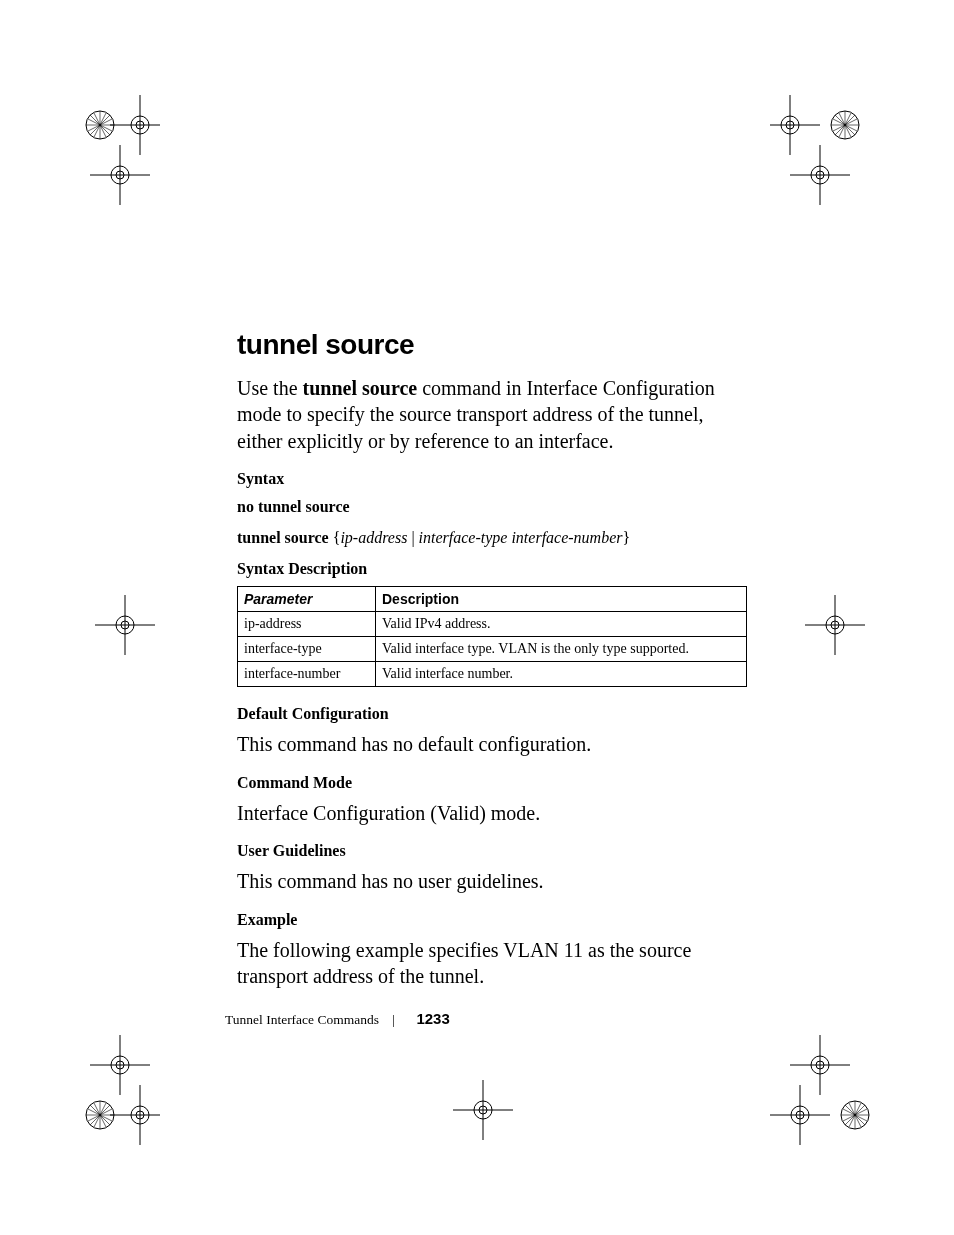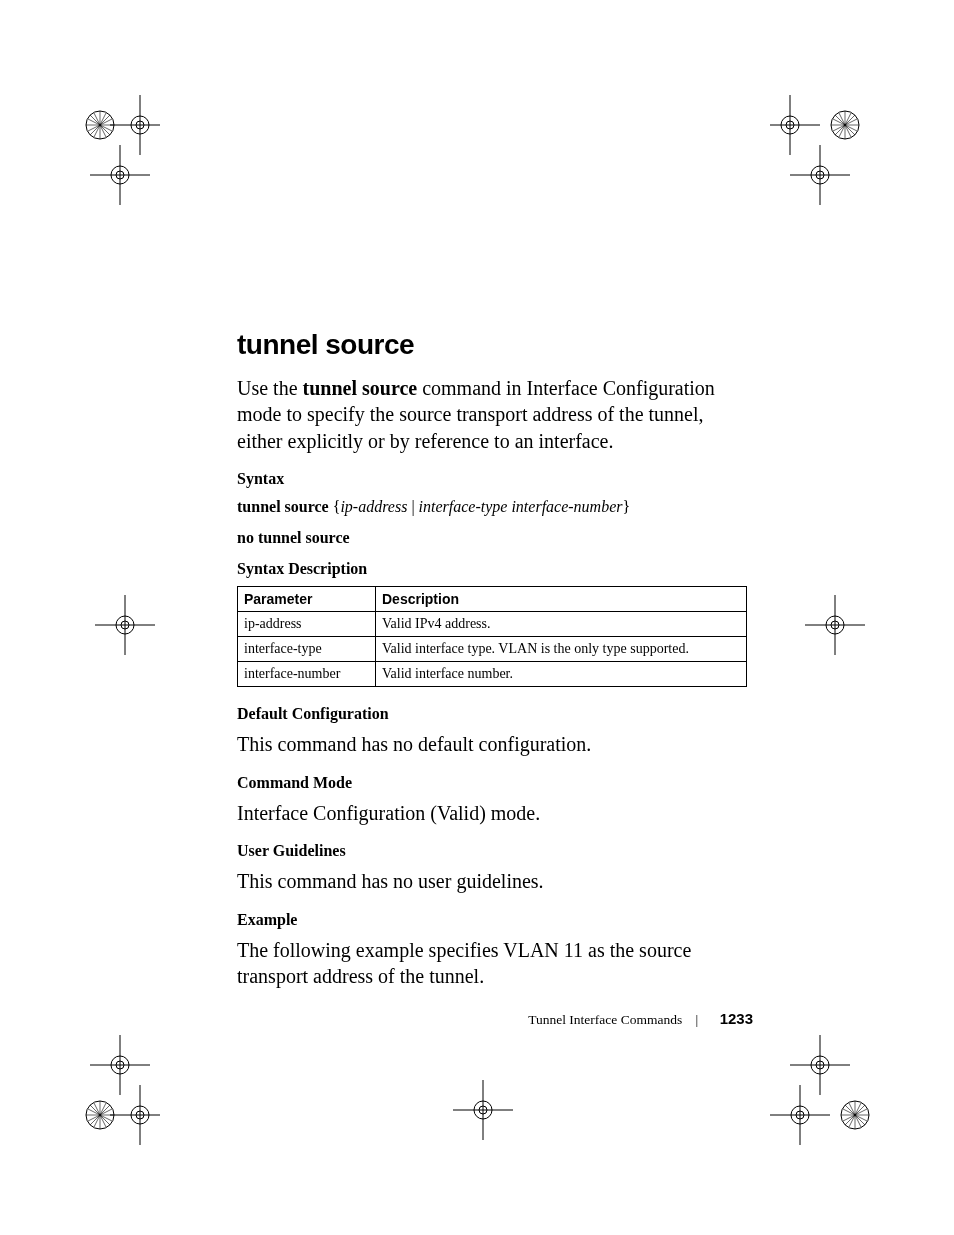--- a/index.html
+++ b/index.html
@@ -59,27 +59,27 @@
     vertical-align: top;
     font-size: 14px;
   }
   th {
     font-family: "Helvetica Neue", Helvetica, Arial, sans-serif;
     font-weight: 700;
   }
   td {
     font-family: Georgia, "Times New Roman", serif;
   }
-  .col-param { width: 125px; }
+  .col-param { width: 125px; font-style: italic; }
   .footer {
     position: absolute;
-    left: 243px;
+    left: 225px;
     top: 1010px;
     width: 510px;
-    text-align: right;
+    text-align: left;
     font-size: 13.5px;
   }
   .footer .sep { margin: 0 10px; color: #000; }
   .footer .pgnum {
     font-family: "Helvetica Neue", Helvetica, Arial, sans-serif;
     font-weight: 700;
     font-size: 15px;
     margin-left: 8px;
   }
 
@@ -256,24 +256,24 @@
   <div class="content">
 
     <h1>tunnel source</h1>
 
     <p>
       <span>Use the </span><strong>tunnel source</strong><span> command in Interface Configuration mode to specify the source transport address of the tunnel, either explicitly or by reference to an interface.</span>
     </p>
 
     <h2>Syntax</h2>
     <p class="syntax-line">
-      <strong>tunnel source</strong><span> {</span><span class="italic">ip-address</span><span> | </span><span class="italic">interface-type interface-number</span><span>}</span>
+      <strong>no tunnel source</strong>
     </p>
     <p class="syntax-line">
-      <strong>no tunnel source</strong>
+      <strong>tunnel source</strong><span> {</span><span class="italic">ip-address</span><span> | </span><span class="italic">interface-type interface-number</span><span>}</span>
     </p>
 
     <h2 style="margin-top:12px;">Syntax Description</h2>
     <table>
       <thead>
         <tr>
           <th class="col-param">Parameter</th>
           <th>Description</th>
         </tr>
       </thead>

